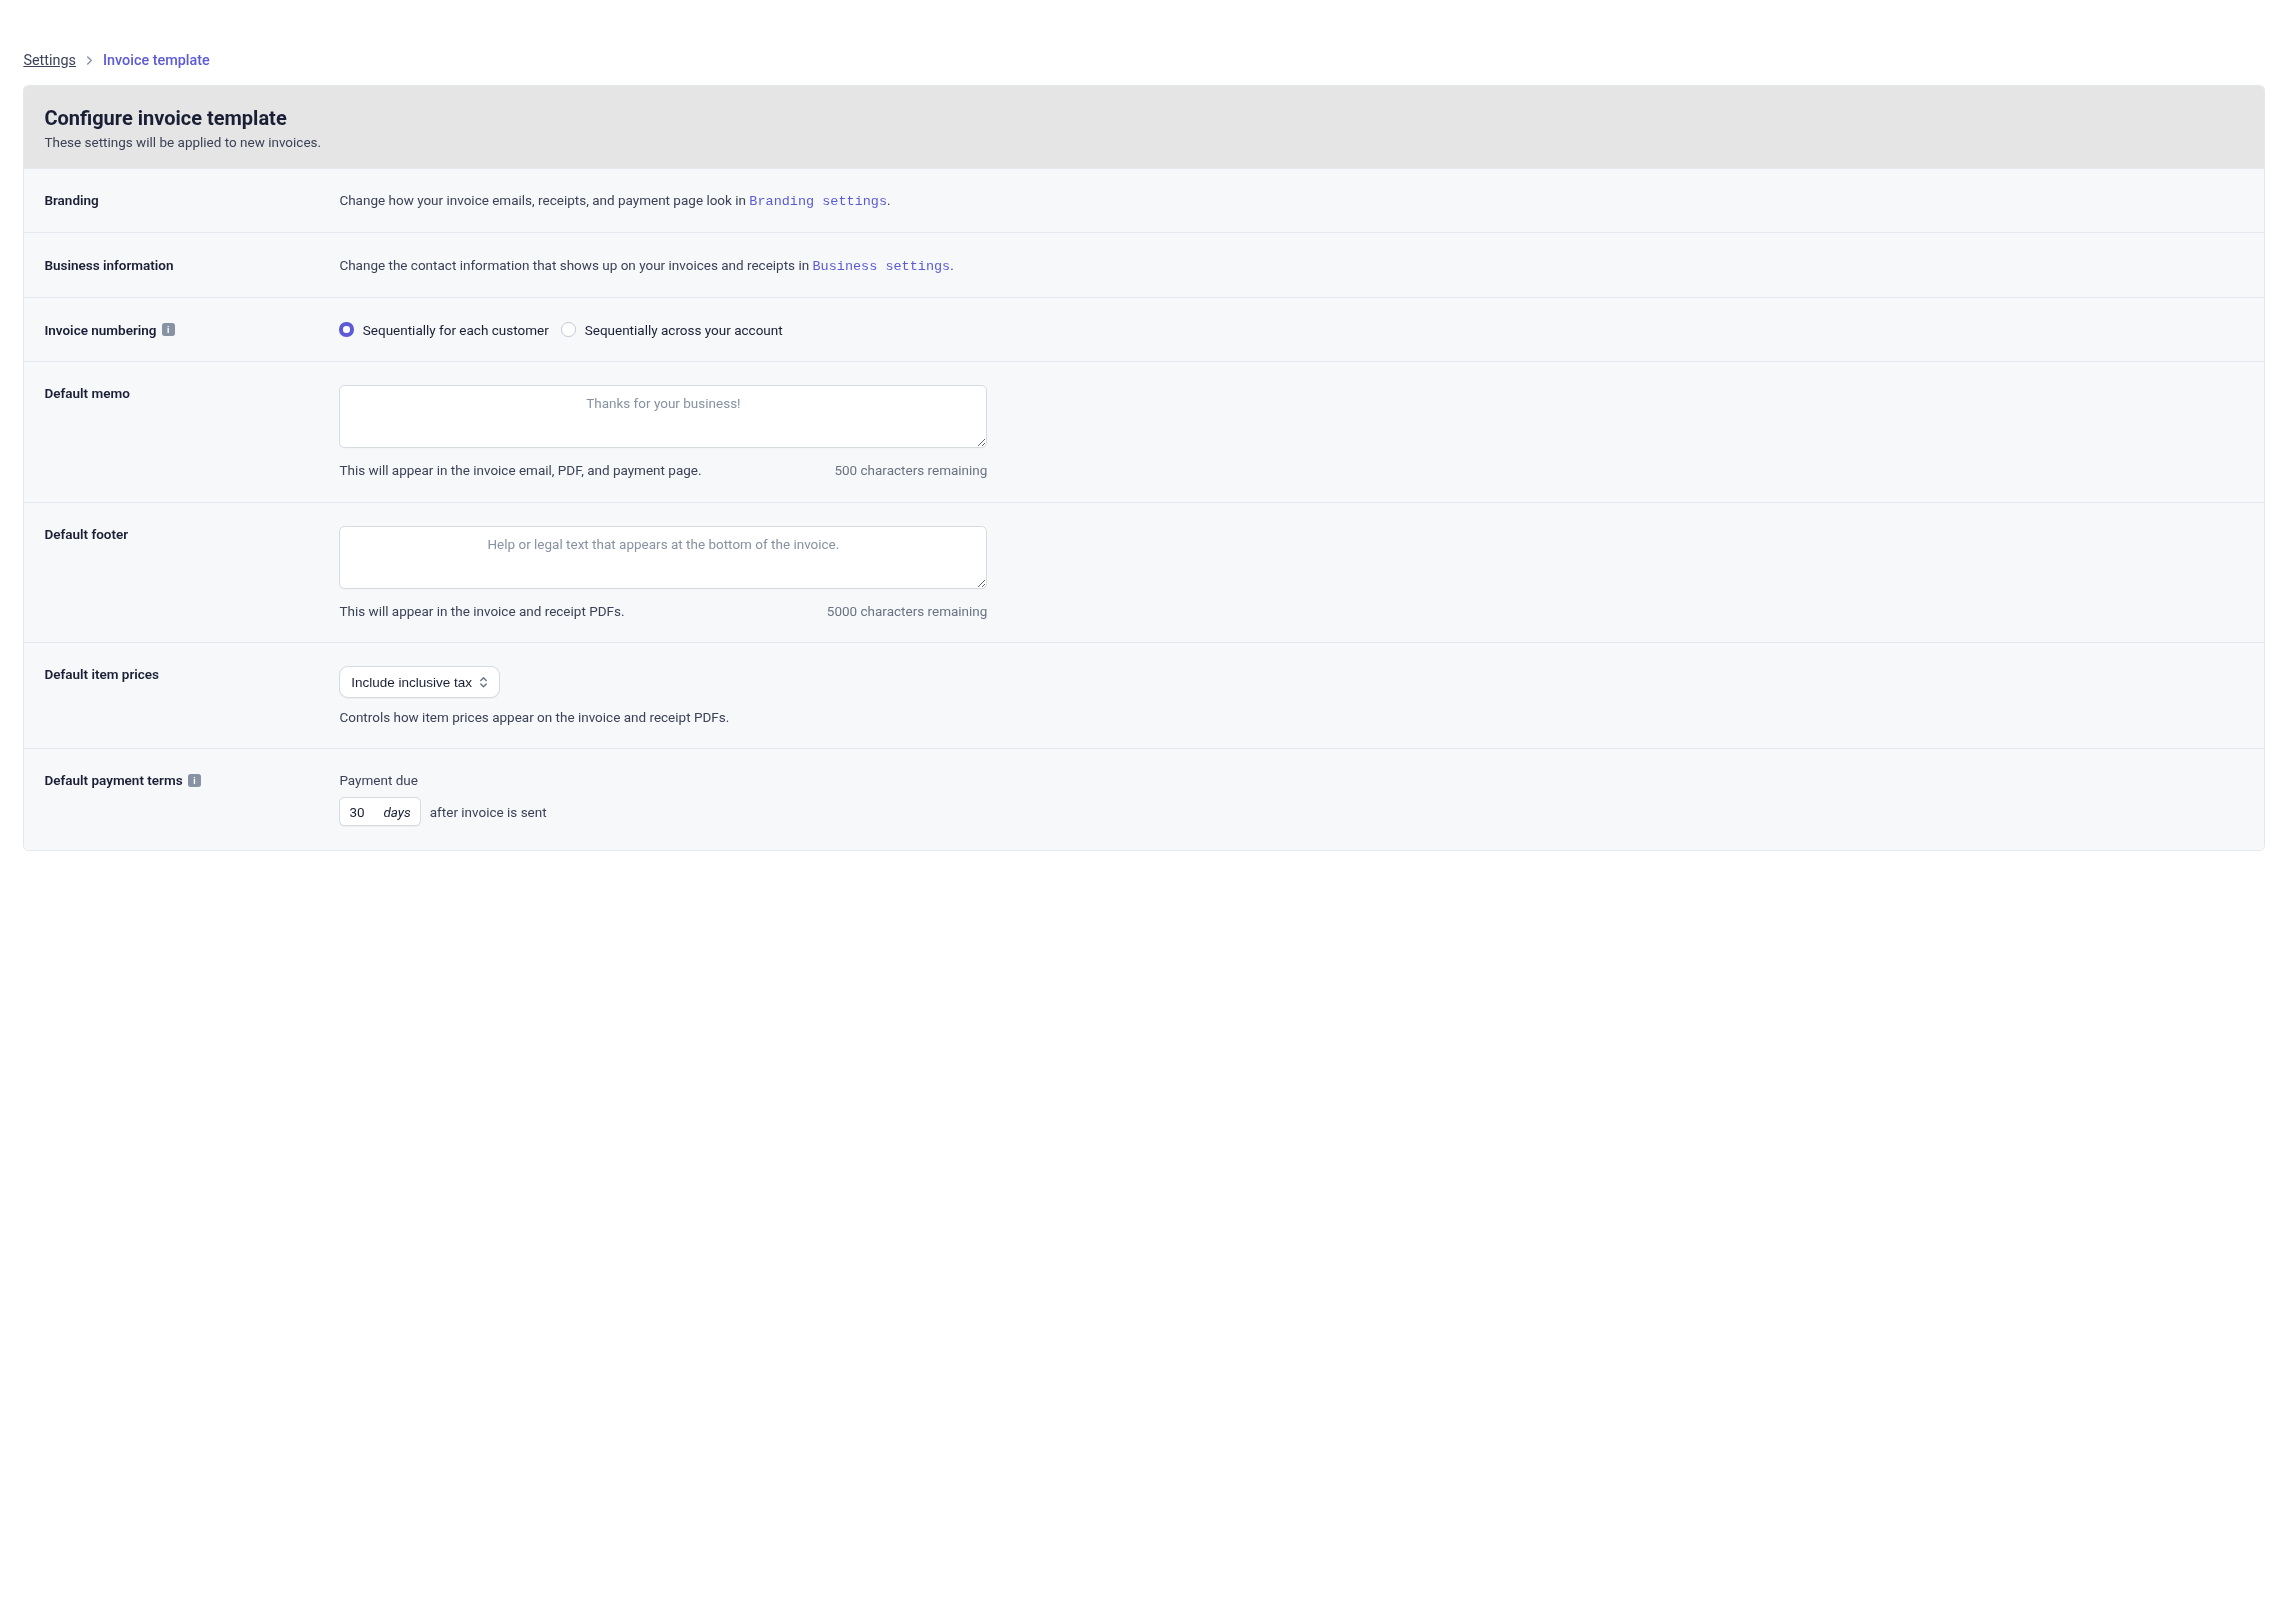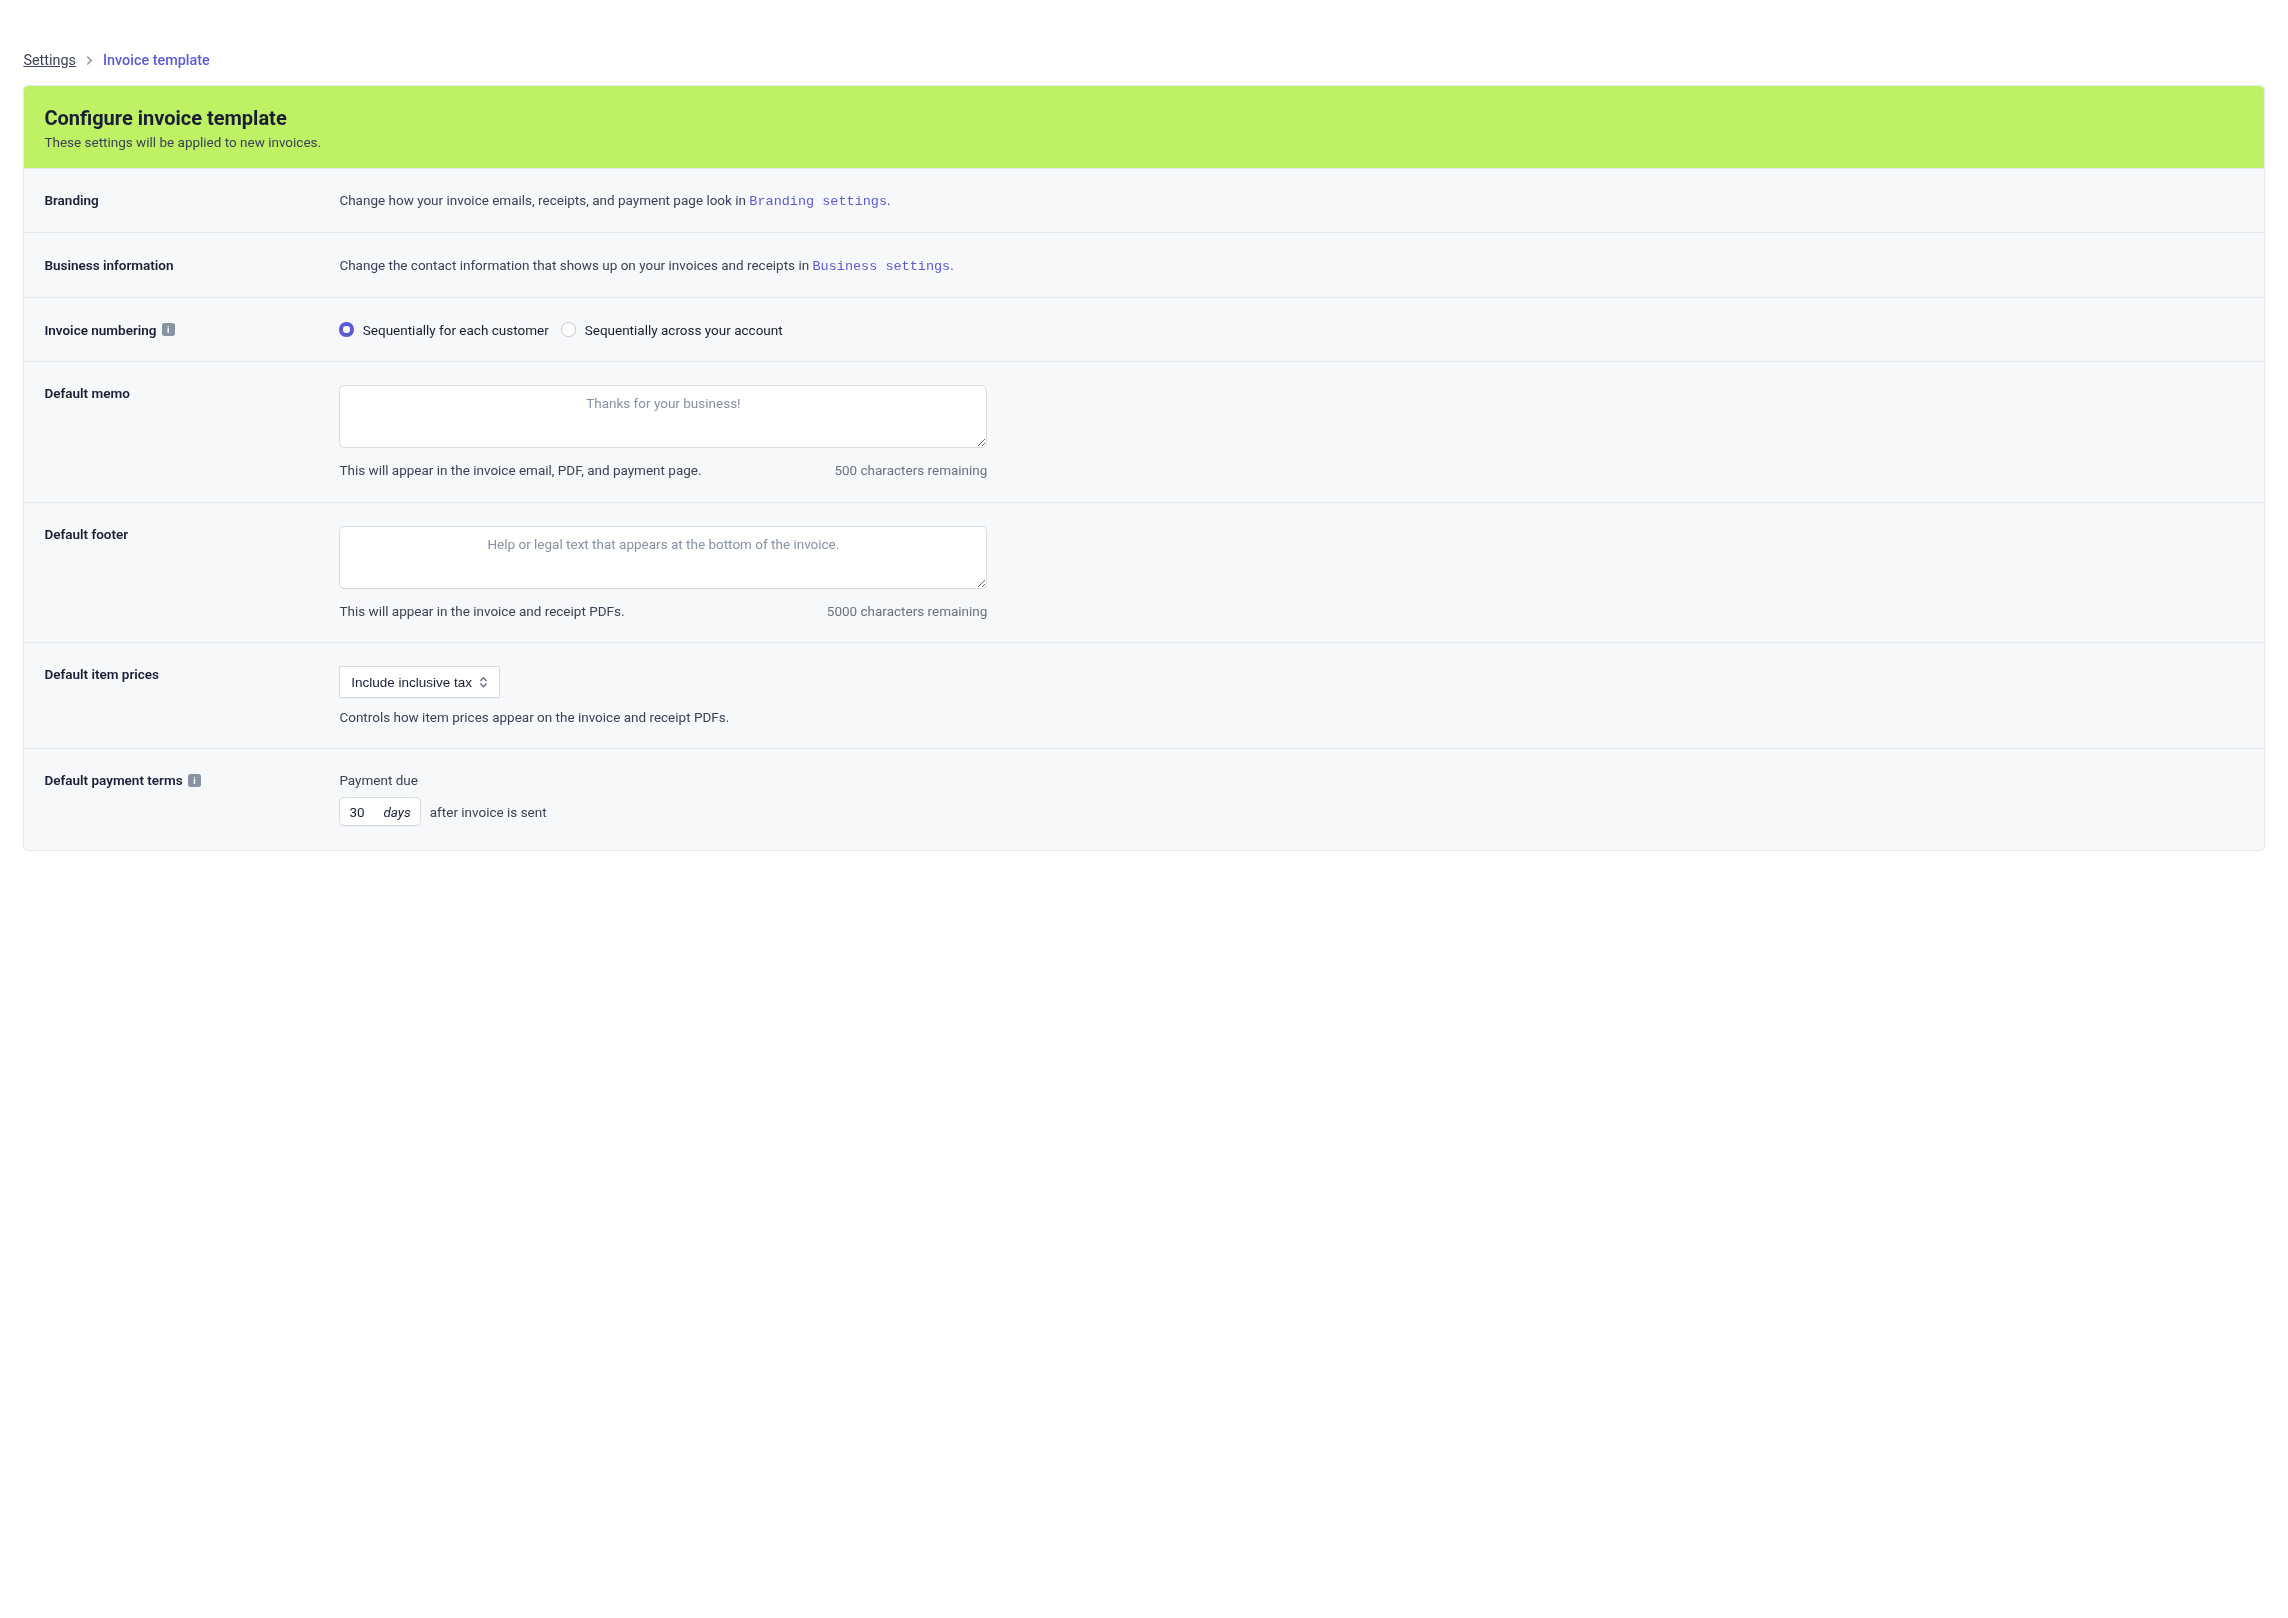--- a/index.html
+++ b/index.html
@@ -23,21 +23,21 @@
 .panel {
   border: 0.9px solid #e3e8ee;
   border-radius: 5.4px;
   margin: 0 23.4px;
   overflow: hidden;
   background: #fff;
 }
 .panel-header {
   padding: 20px 20px 18px;
   border-bottom: 0.9px solid #e3e8ee;
-  background: #bef264;
+  background: #e5e5e5;
 }
 .panel-header h1 { font-size: 20px; font-weight: 700; color: #1a1f36; margin-bottom: 3.6px; }
 .panel-header p { font-size: 13.5px; color: #3c4257; }
 .row {
   display: flex;
   padding: 23.4px 20px;
   border-bottom: 0.9px solid #e3e8ee;
   background: #f7f8fa;
 }
 .row:last-child { border-bottom: none; }
@@ -105,21 +105,21 @@
   font-size: 13.5px;
   color: #3c4257;
 }
 .helper-row .count { color: #6a7383; }
 .select-wrap { position: relative; display: inline-block; }
 .select-btn {
   display: inline-flex;
   align-items: center;
   gap: 7.2px;
   border: 0.9px solid #d5dbe1;
-  border-radius: 2px;
+  border-radius: 9px;
   background: #fff;
   padding: 7.2px 10.8px;
   font-size: 13.5px;
   color: #1a1f36;
   cursor: pointer;
   box-shadow: 0 0.9px 0.9px rgba(0,0,0,0.04);
 }
 .select-btn .updown { color: #6a7383; display: inline-flex; }
 .helper-text { margin-top: 10.8px; font-size: 13.5px; color: #3c4257; }
 .payment-due-label { font-size: 13.5px; color: #3c4257; margin-bottom: 9px; }

